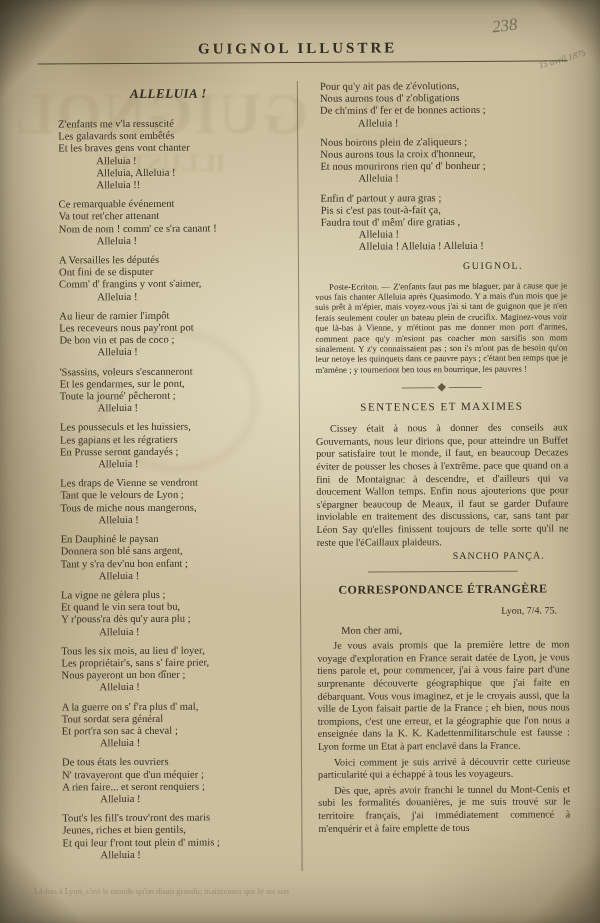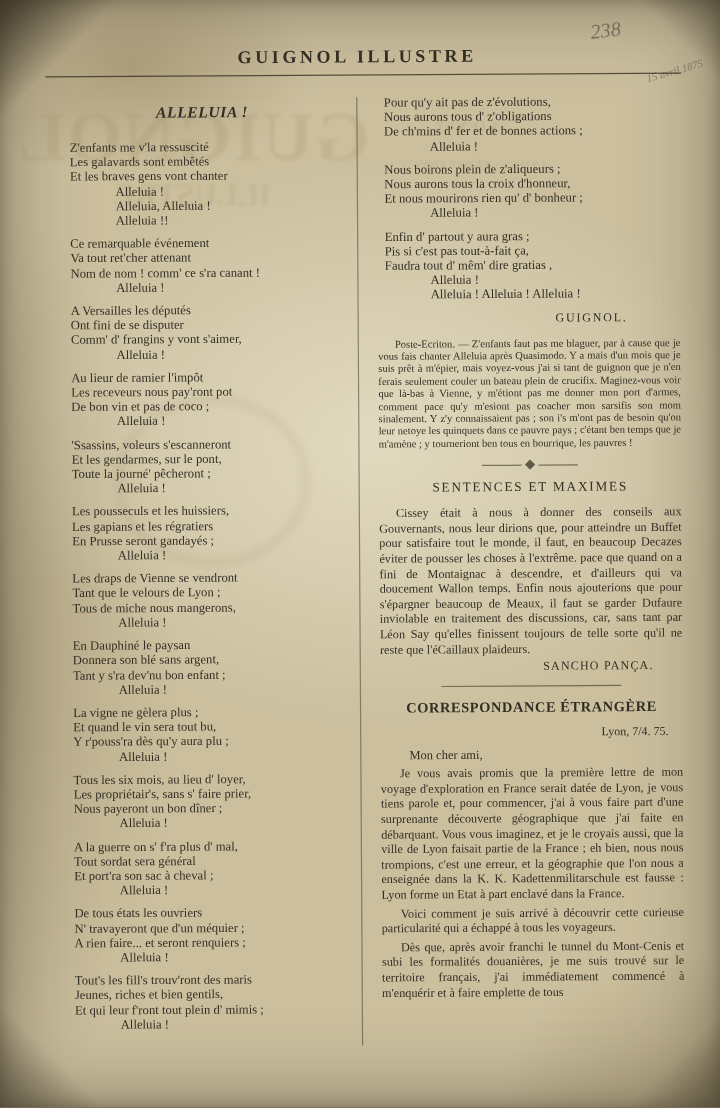--- a/index.html
+++ b/index.html
@@ -209,14 +209,15 @@
         <div>
             <p class="para">Je vous avais promis que la première lettre de mon voyage d'exploration en France serait datée de Lyon, je vous tiens parole et, pour commencer, j'ai à vous faire part d'une surprenante découverte géographique que j'ai faite en débarquant. Vous vous imaginez, et je le croyais aussi, que la ville de Lyon faisait partie de la France ; eh bien, nous nous trompions, c'est une erreur, et la géographie que l'on nous a enseignée dans la K. K. Kadettenmilitarschule est fausse : Lyon forme un Etat à part enclavé dans la France.</p>
             <p class="para">Voici comment je suis arrivé à découvrir cette curieuse particularité qui a échappé à tous les voyageurs.</p>
             <p class="para">Dès que, après avoir franchi le tunnel du Mont-Cenis et subi les formalités douanières, je me suis trouvé sur le territoire français, j'ai immédiatement commencé à m'enquérir et à faire emplette de tous</p>
           </div>
       </div>
 
     </div>
   </div>
 
+  <div class="bottom-bleed" id="bb1">Là-bas à Lyon, c'est le monde qu'on disait grandir, maintenant que le roi son</div>
 
 </div>
 
 </body></html>

